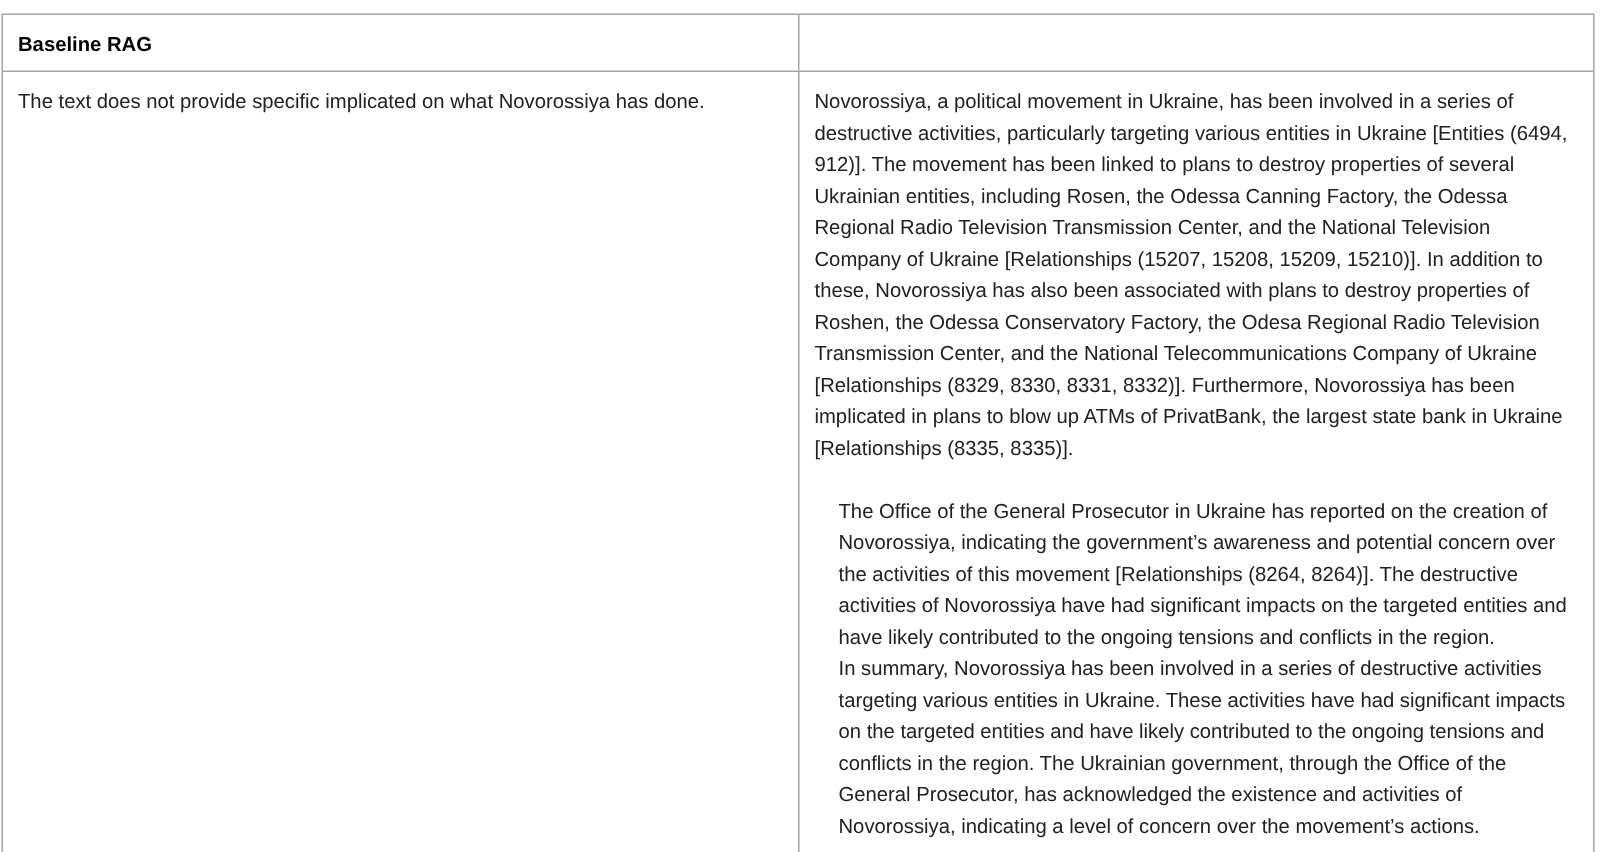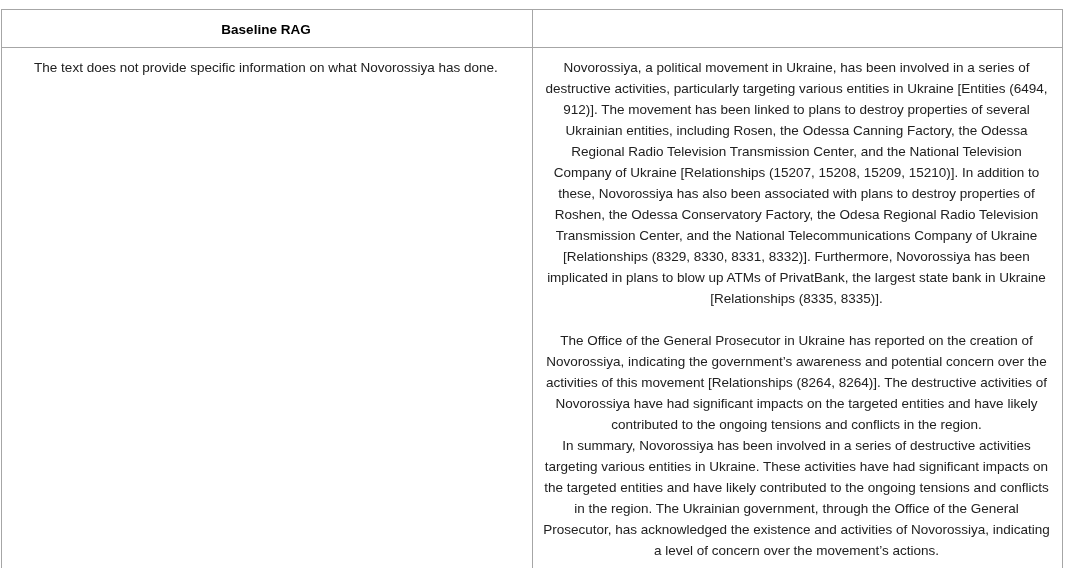--- a/index.html
+++ b/index.html
@@ -17,21 +17,20 @@
     position: absolute;
     left: 1px;
     top: 9px;
     width: 1062px;
     border: 1px solid #a6a6a6;
     background: #ffffff;
   }
   .row {
     display: grid;
     grid-template-columns: 531px 1fr;
-    text-align: center;
   }
   .header-row {
     border-bottom: 1px solid #a6a6a6;
   }
   .cell {
     padding: 8px 12px 8px 10px;
     font-size: 13.5px;
     line-height: 21px;
   }
   .header-cell {
@@ -46,32 +45,33 @@
   .body-row .cell {
     min-height: 516px;
     padding-top: 9px;
   }
   .cell p {
     margin: 0;
     white-space: pre-line;
   }
   .cell p + p {
     margin-top: 21px;
+    margin-left: 16px;
   }
 </style>
 </head>
 <body>
 
 <div class="comparison-table">
   <div class="row header-row">
     <div class="cell header-cell cell-left">Baseline RAG</div>
   </div>
   <div class="row body-row">
     <div class="cell cell-left">
-      <p>The text does not provide specific information on what Novorossiya has done.</p>
+      <p>The text does not provide specific implicated on what Novorossiya has done.</p>
     </div>
     <div class="cell">
       <p>Novorossiya, a political movement in Ukraine, has been involved in a series of destructive activities, particularly targeting various entities in Ukraine [Entities (6494, 912)]. The movement has been linked to plans to destroy properties of several Ukrainian entities, including Rosen, the Odessa Canning Factory, the Odessa Regional Radio Television Transmission Center, and the National Television Company of Ukraine [Relationships (15207, 15208, 15209, 15210)]. In addition to these, Novorossiya has also been associated with plans to destroy properties of Roshen, the Odessa Conservatory Factory, the Odesa Regional Radio Television Transmission Center, and the National Telecommunications Company of Ukraine [Relationships (8329, 8330, 8331, 8332)]. Furthermore, Novorossiya has been implicated in plans to blow up ATMs of PrivatBank, the largest state bank in Ukraine [Relationships (8335, 8335)].</p>
       <p>The Office of the General Prosecutor in Ukraine has reported on the creation of Novorossiya, indicating the government’s awareness and potential concern over the activities of this movement [Relationships (8264, 8264)]. The destructive activities of Novorossiya have had significant impacts on the targeted entities and have likely contributed to the ongoing tensions and conflicts in the region.
 In summary, Novorossiya has been involved in a series of destructive activities targeting various entities in Ukraine. These activities have had significant impacts on the targeted entities and have likely contributed to the ongoing tensions and conflicts in the region. The Ukrainian government, through the Office of the General Prosecutor, has acknowledged the existence and activities of Novorossiya, indicating a level of concern over the movement’s actions.</p>
     </div>
   </div>
 </div>
 
 </body></html>

